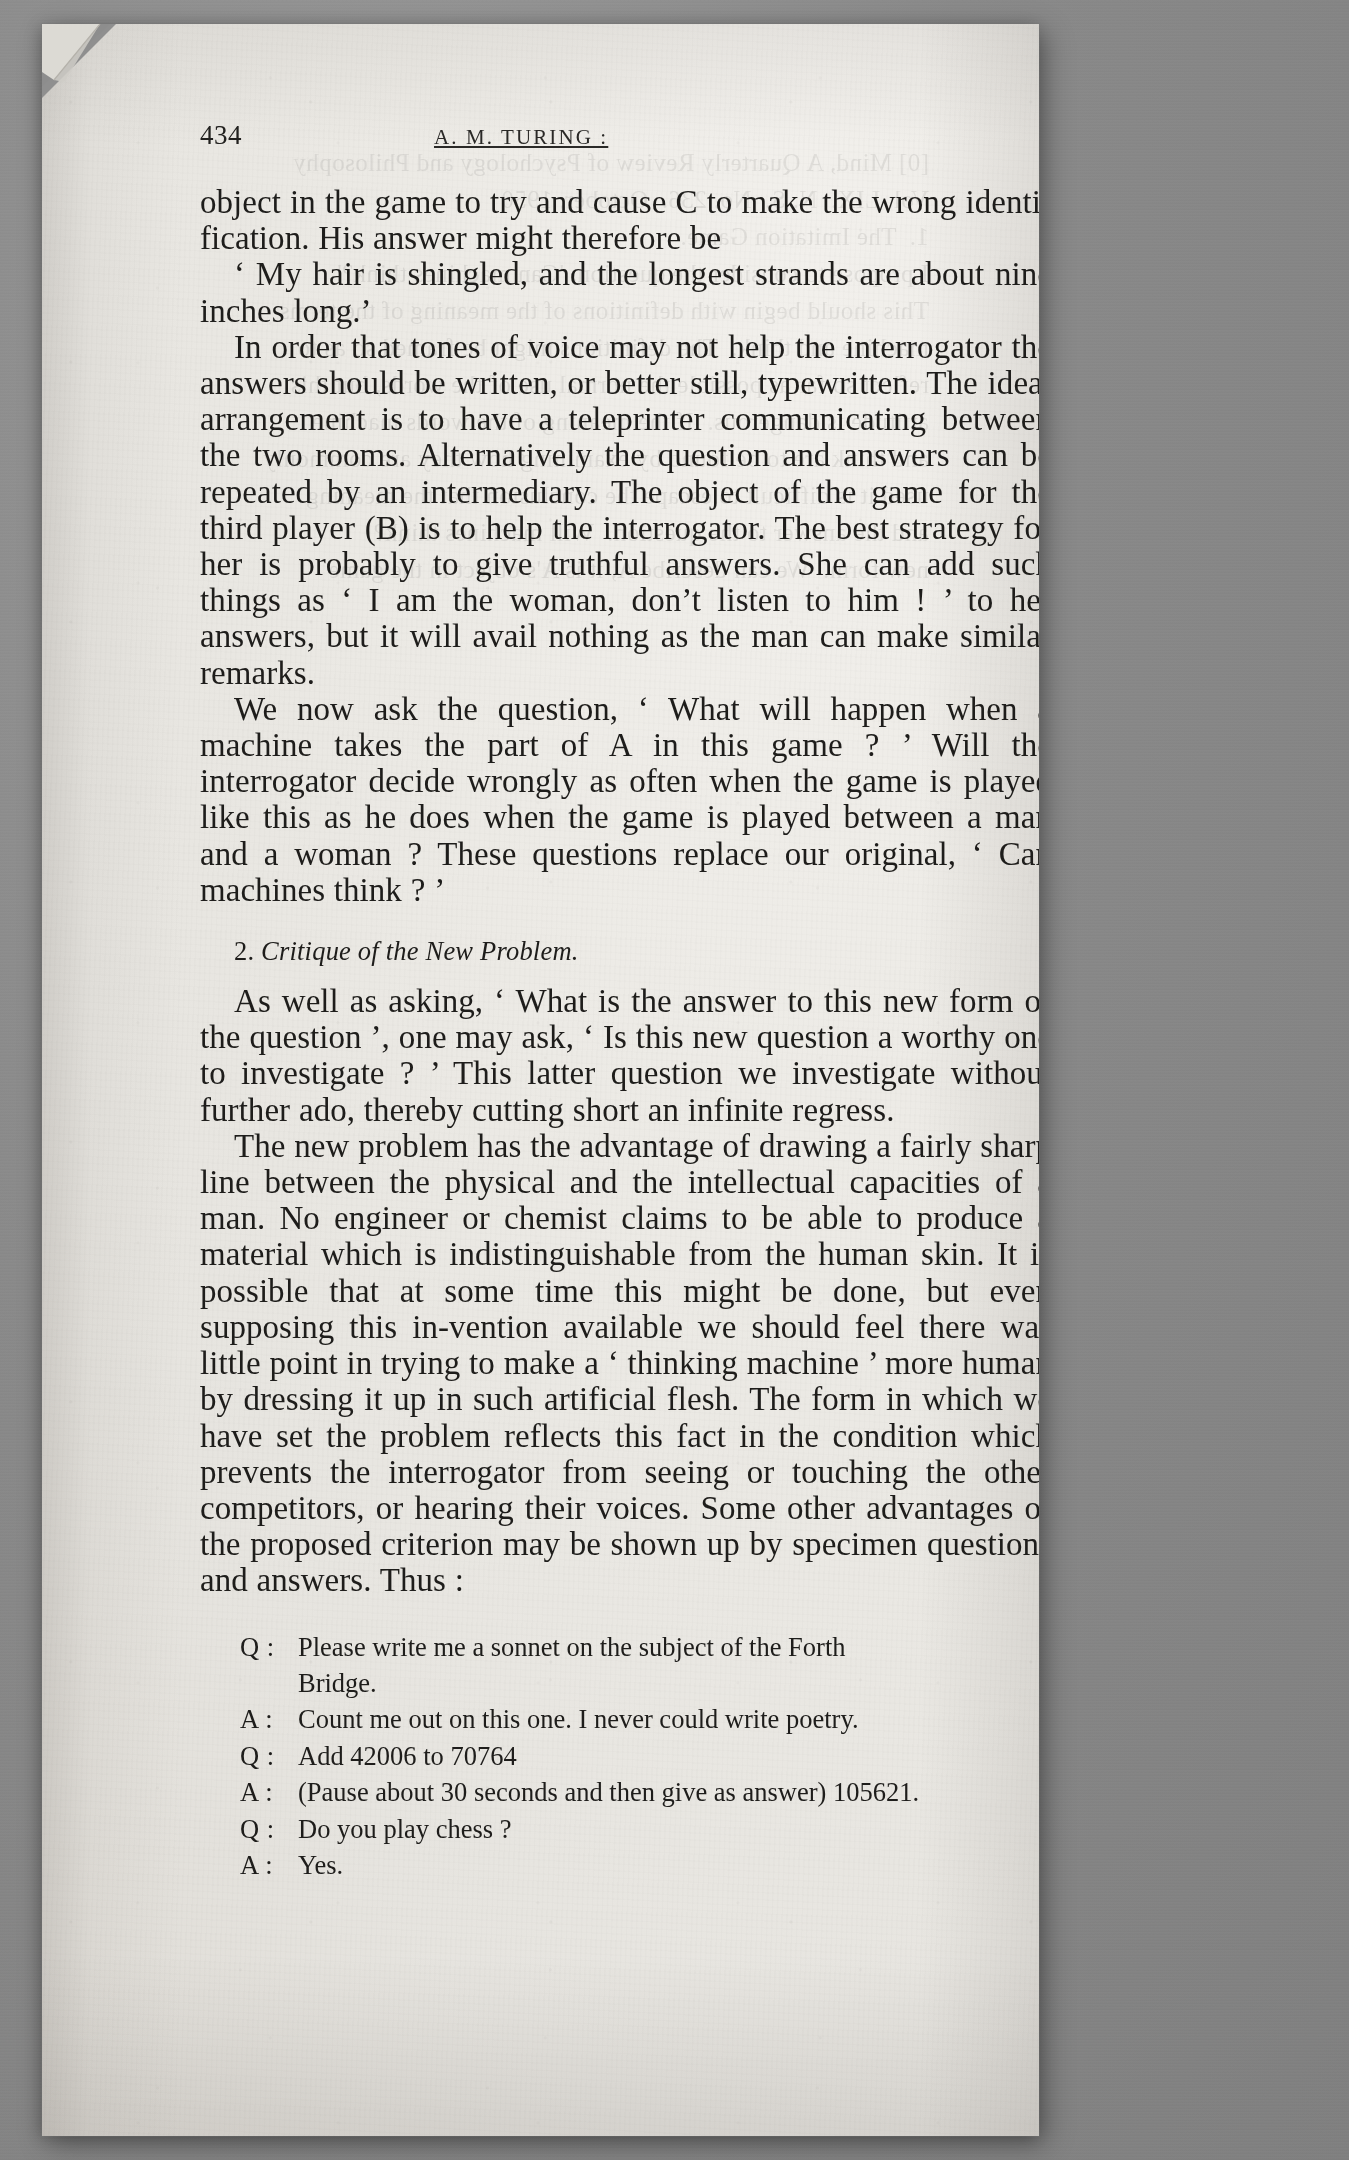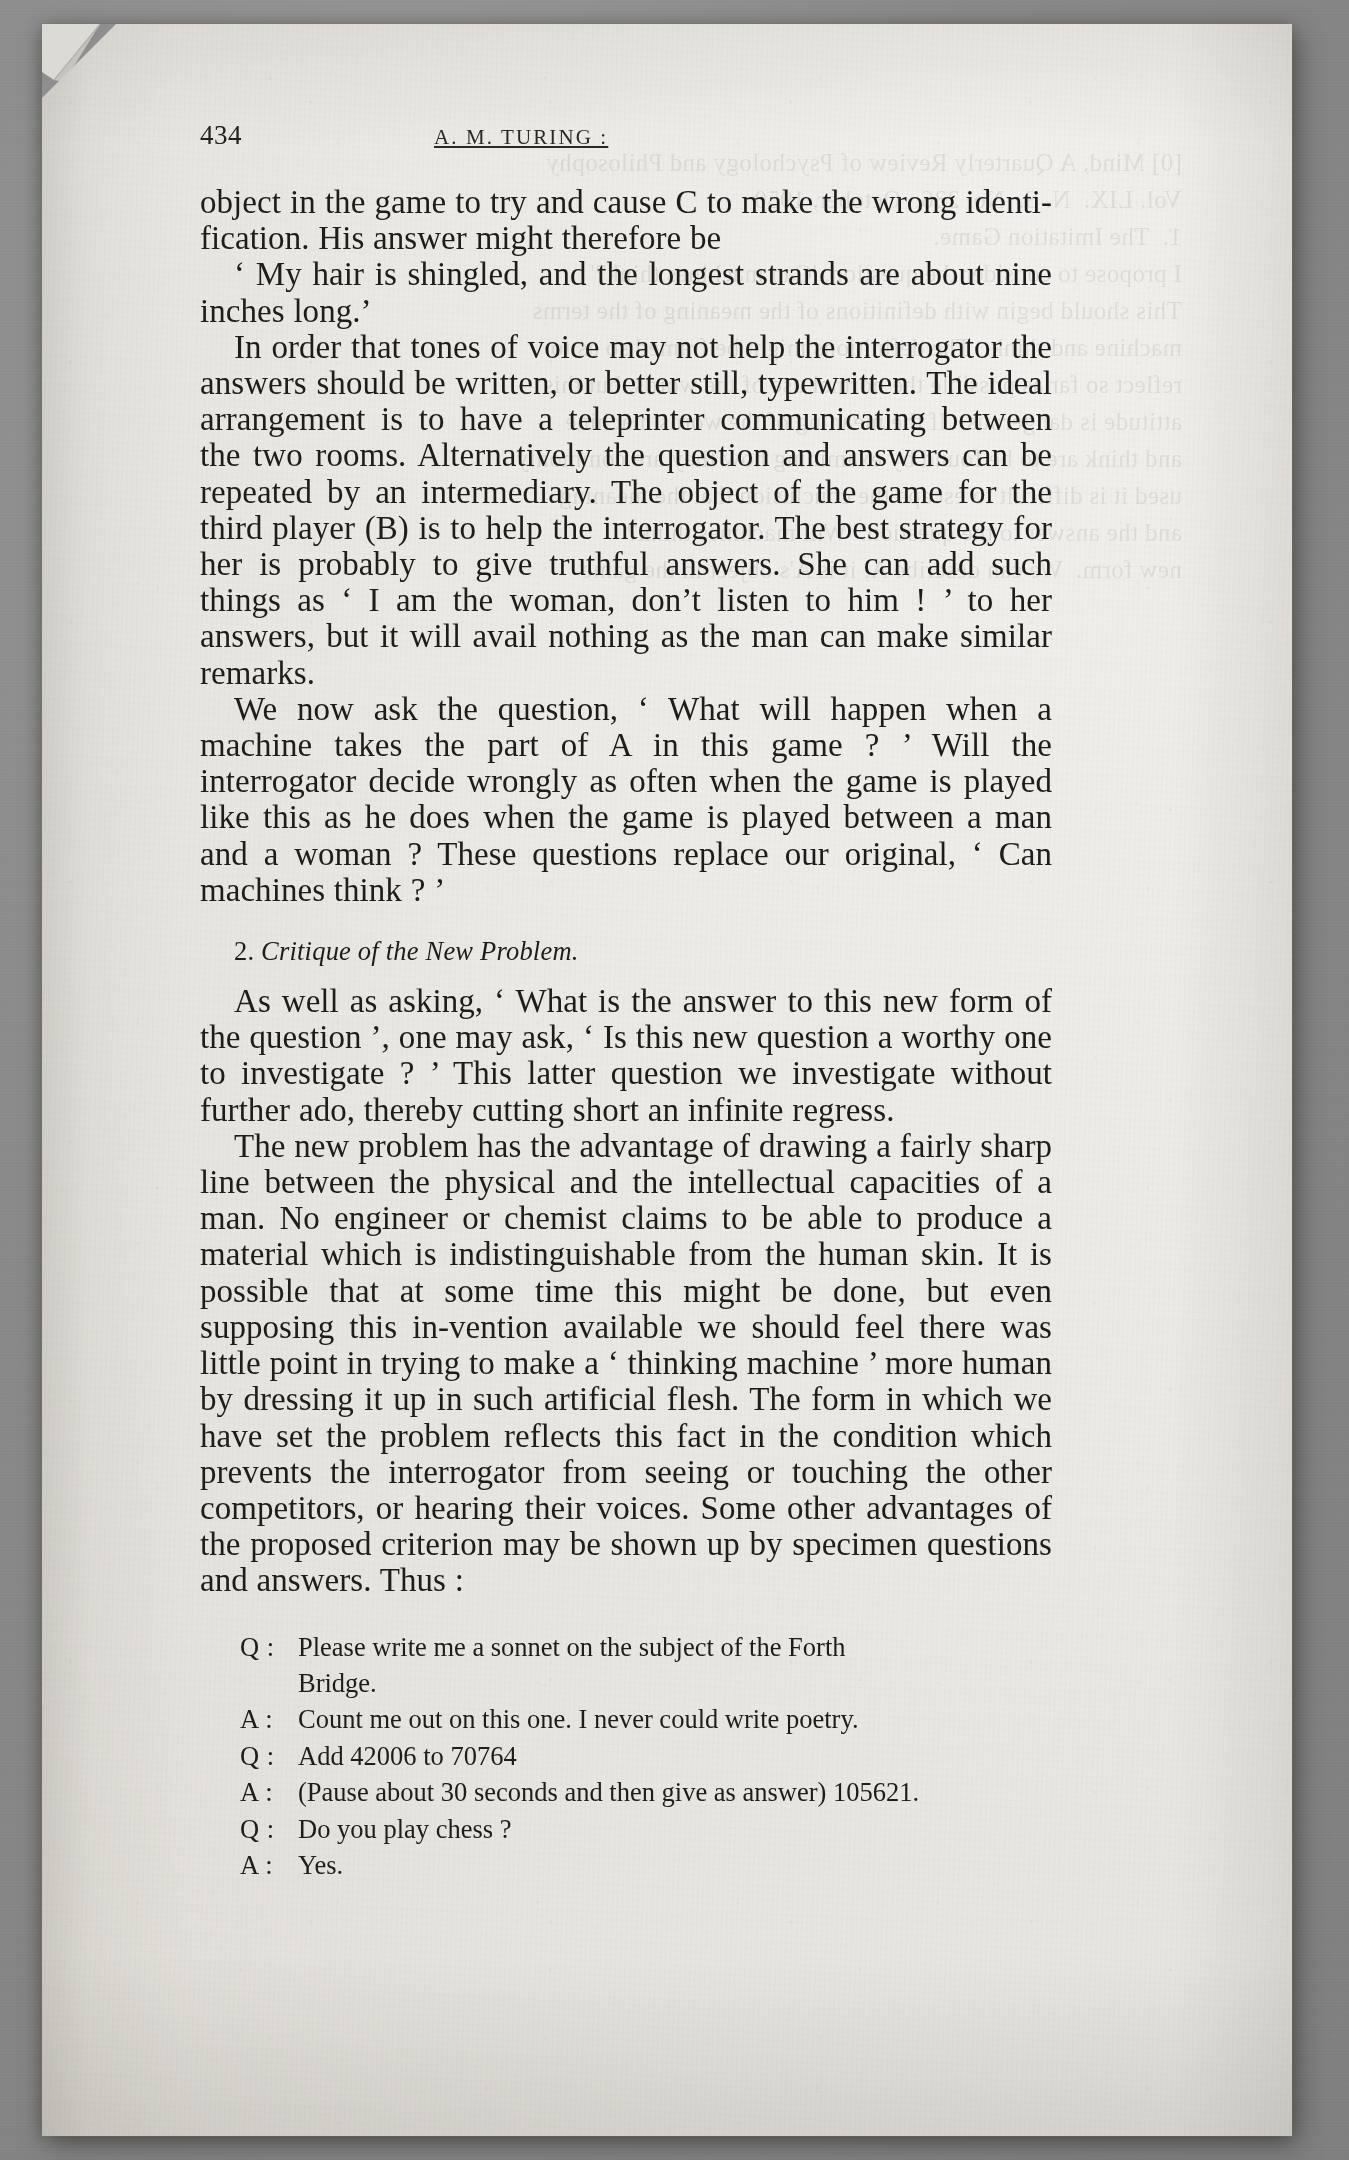--- a/index.html
+++ b/index.html
@@ -29,21 +29,21 @@
     background:
       repeating-linear-gradient(0deg, rgba(0,0,0,0.018) 0px, rgba(0,0,0,0.018) 1px, rgba(255,255,255,0.012) 2px, rgba(255,255,255,0.012) 3px);
     opacity:.7;
   }
 
   
   .page-sheet {
     position: absolute;
     left: 42px;
     top: 24px;
-    width: 1250px;
+    width: 997px;
     height: 2112px;
     background:
       radial-gradient(ellipse at 78% 12%, #f2f0ec 0%, #eceae5 38%, #e6e4df 72%, #dedbd5 100%);
     box-shadow:
       0 0 0 1px rgba(120,120,120,0.25),
       6px 8px 26px rgba(0,0,0,0.36),
       -3px 2px 14px rgba(0,0,0,0.18);
     overflow: hidden;
   }
   

